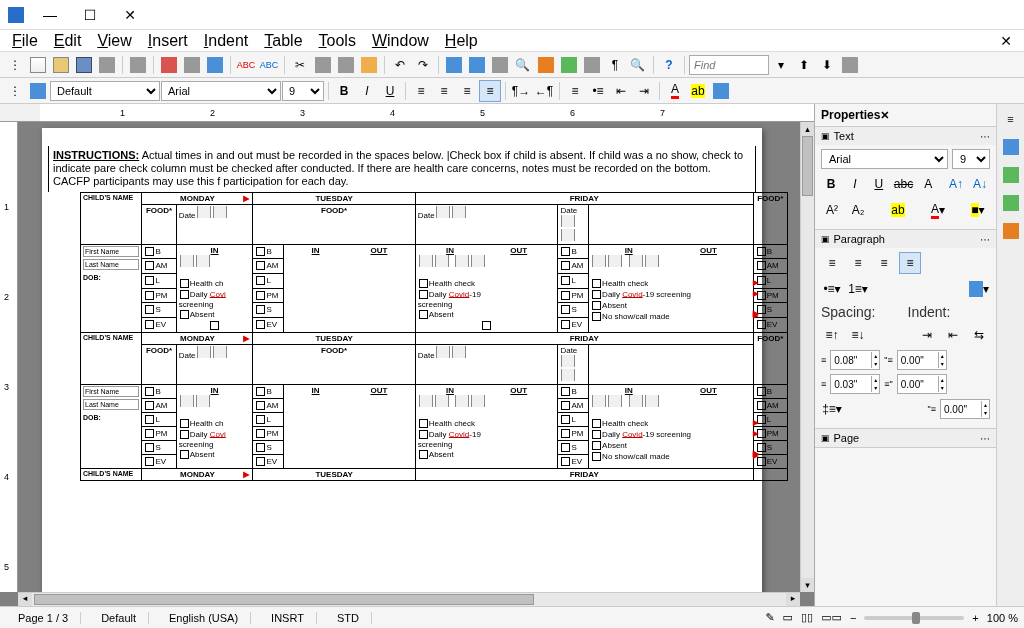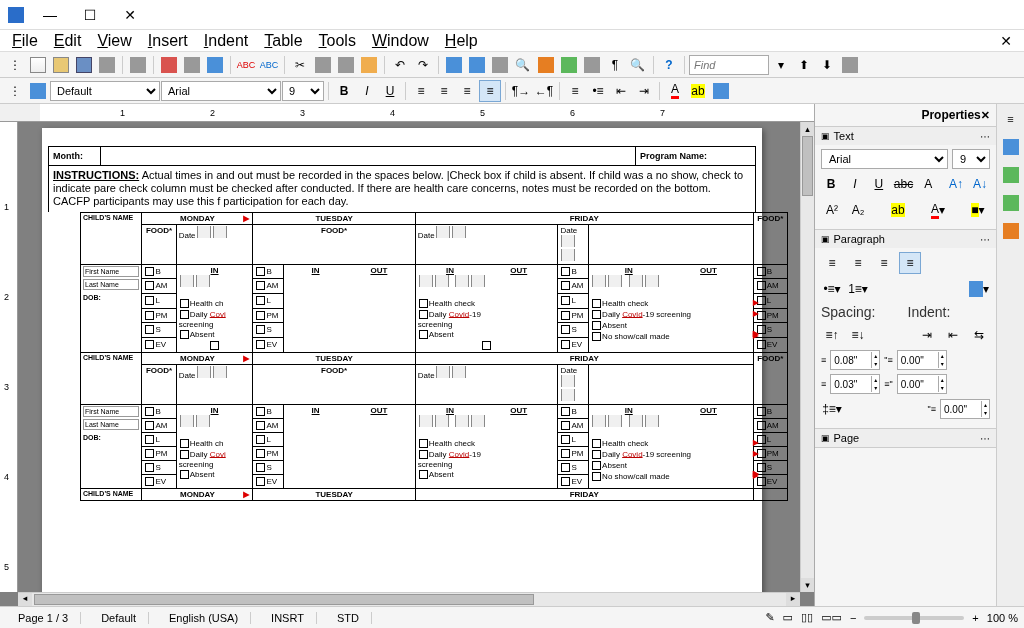--- a/index.html
+++ b/index.html
@@ -78,21 +78,21 @@
   .scrollbar-v .thumb { background:#c0c0c0; border:1px solid #999; position:absolute; left:1px; right:1px; top:14px; height:60px; }
   .scrollbar-v .arr { height:14px; text-align:center; font-size:9px; line-height:14px; background:#ddd; }
   .scrollbar-h { height:14px; background:#e8e8e8; position:absolute; left:18px; right:14px; bottom:0; border-top:1px solid #ccc; display:flex;}
   .scrollbar-h .arr { width:14px; text-align:center; font-size:9px; background:#ddd;}
   .scrollbar-h .track { flex:1; position:relative;}
   .scrollbar-h .thumb { background:#c0c0c0; border:1px solid #999; position:absolute; top:1px; bottom:1px; left:2px; width:500px; }
   
   
   .sidebar { width: 210px; background: #f5f5f5; border-left: 1px solid #aaa; display: flex; }
   .side-panel { flex: 1; padding: 0; overflow: hidden; }
-  .side-title { font-weight: bold; padding: 4px 6px; border-bottom: 1px solid #ccc; display:flex; align-items:center; justify-content:flex-end; font-size:12px; background:#f5f5f5;}
+  .side-title { font-weight: bold; padding: 4px 6px; border-bottom: 1px solid #ccc; display:flex; align-items:center; justify-content:flex-start; font-size:12px; background:#f5f5f5;}
   .side-title .x { font-size:11px; }
   .prop-section { border-bottom: 1px solid #ccc; }
   .prop-head { padding: 3px 6px; font-size: 11px; background: #eee; display:flex; align-items:center; gap:4px;}
   .prop-head .exp { font-size:9px; }
   .prop-head .dots { margin-left:auto; font-size:10px; }
   .prop-body { padding: 4px 6px; }
   .prop-row { display:flex; gap:4px; margin-bottom:4px; align-items:center; }
   .prop-combo { border:1px solid #aaa; background:#fff; font-size:11px; height:20px; padding:0 3px; }
   .fmt-btn { width:22px; height:22px; border:1px solid transparent; display:flex; align-items:center; justify-content:center; font-size:12px; }
   .fmt-btn.active { border-color:#7aa7d4; background:#d4e6f7; }
@@ -285,25 +285,20 @@
       <span class="vtick" style="top:80px">1</span>
       <span class="vtick" style="top:170px">2</span>
       <span class="vtick" style="top:260px">3</span>
       <span class="vtick" style="top:350px">4</span>
       <span class="vtick" style="top:440px">5</span>
     </div>
 
     <div class="page-scroll">
       <div class="page">
         <div class="doc-content">
-          <div class="month-row">
-            <div class="lbl">Month:</div>
-            <div class="val"></div>
-            <div class="prg">Program Name:</div>
-          </div>
           <div class="instructions">
             <b>INSTRUCTIONS:</b>
             <span>Actual times in and out must be recorded in the spaces below.  |Check box if child is absent.  If child was a no show, check to indicate pare  check column must be checked after conducted. If there are health care concerns, notes must be recorded on the bottom.  CACFP participants may use this f  participation for each day.</span>
           </div>
 
           <table class="form-table">
 
             <tbody>
                 <tr>
               <td rowspan="2" class="child-cell"><b>CHILD'S NAME</b></td>

